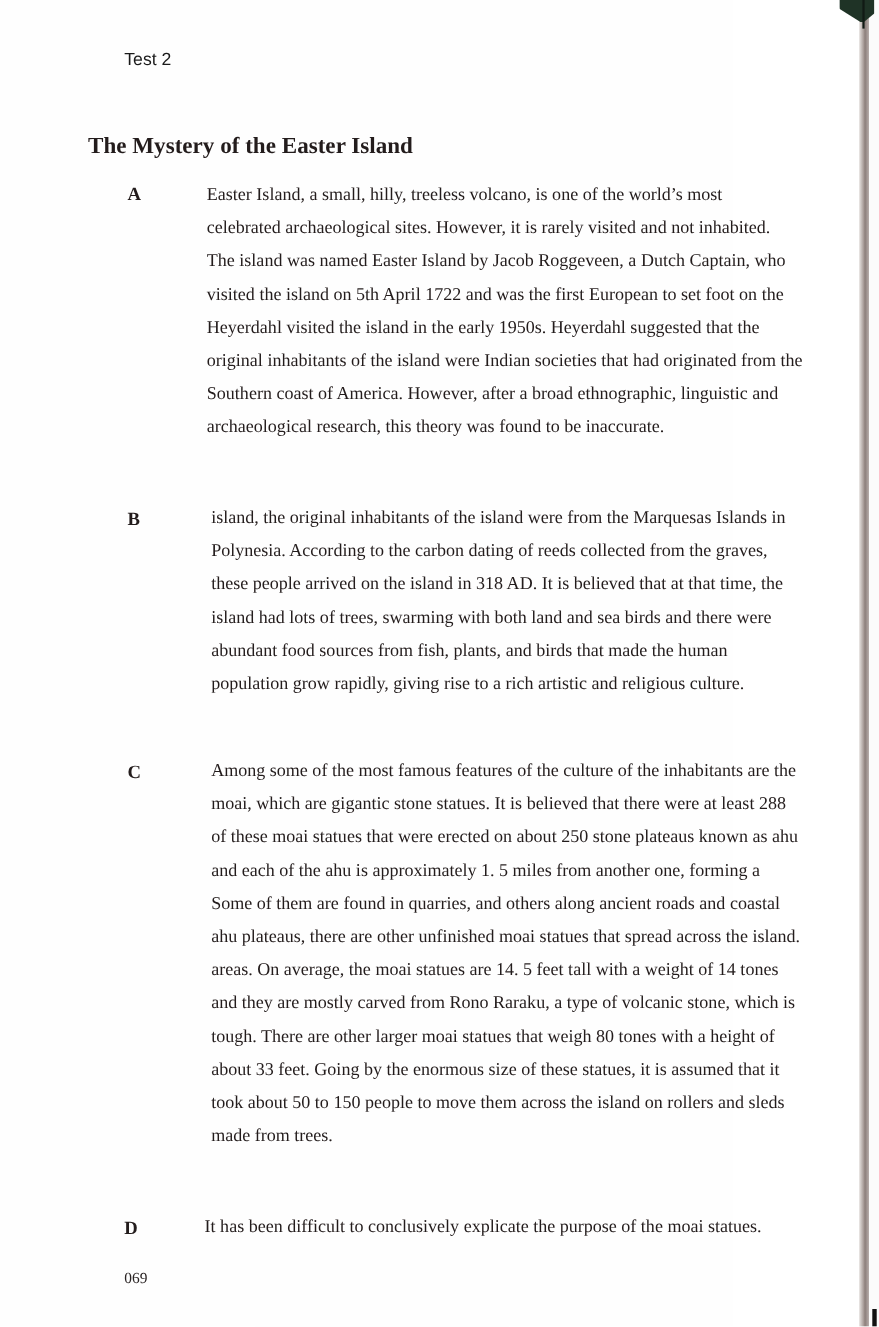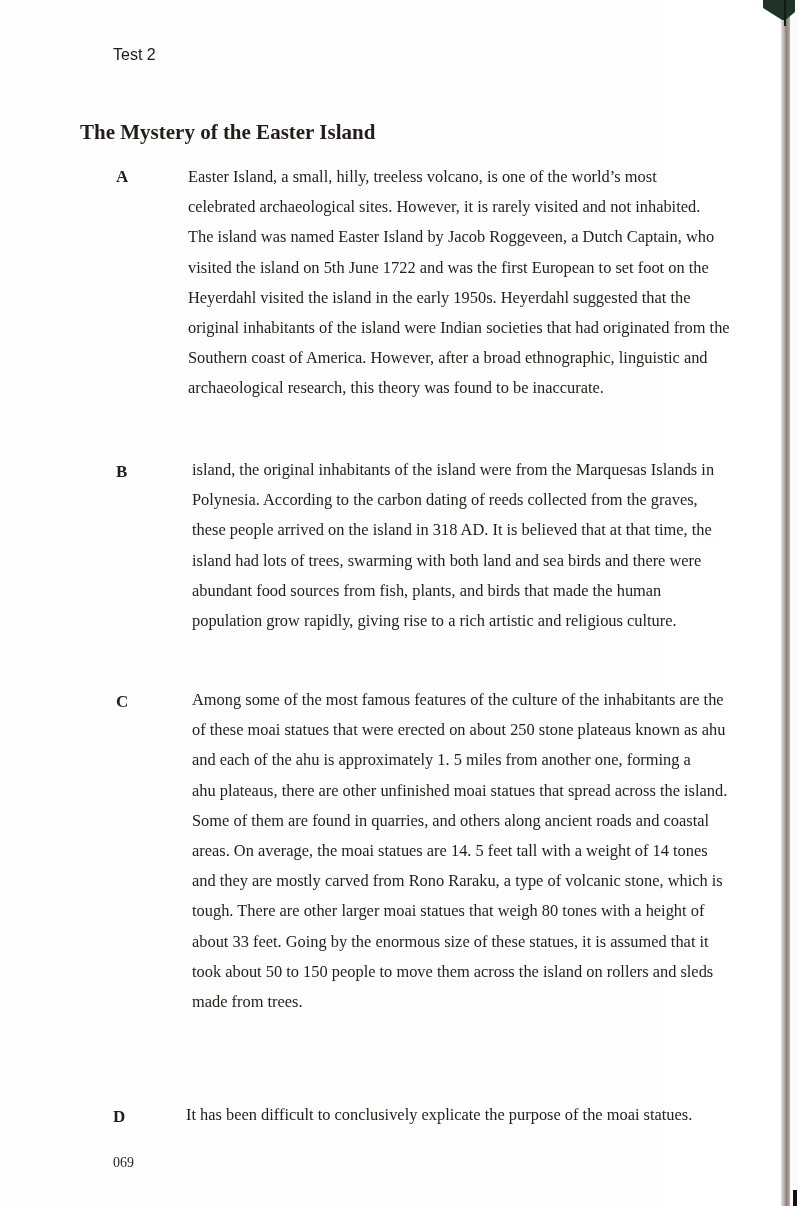--- a/index.html
+++ b/index.html
@@ -127,21 +127,21 @@
   <div class="header">Test 2</div>
 
   <div class="title">The Mystery of the Easter Island</div>
 
   <div class="section" style="top:160px;">
     <span class="letter" style="left:116px; top:7px;">A</span>
     <div class="para" style="left:148px; top:2px;">
       <span class="line">Easter Island, a small, hilly, treeless volcano, is one of the world’s most</span>
       <span class="line">celebrated archaeological sites. However, it is rarely visited and not inhabited.</span>
       <span class="line">The island was named Easter Island by Jacob Roggeveen, a Dutch Captain, who</span>
-      <span class="line">visited the island on 5th June 1722 and was the first European to set foot on the</span>
+      <span class="line">visited the island on 5th April 1722 and was the first European to set foot on the</span>
       <span class="line">Heyerdahl visited the island in the early 1950s. Heyerdahl suggested that the</span>
       <span class="line">original inhabitants of the island were Indian societies that had originated from the</span>
       <span class="line">Southern coast of America. However, after a broad ethnographic, linguistic and</span>
       <span class="line">archaeological research, this theory was found to be inaccurate.</span>
     </div>
   </div>
 
   <div class="section" style="top:455px;">
     <span class="letter" style="left:116px; top:7px;">B</span>
     <div class="para" style="left:152px; top:0px;">
@@ -151,24 +151,25 @@
       <span class="line">island had lots of trees, swarming with both land and sea birds and there were</span>
       <span class="line">abundant food sources from fish, plants, and birds that made the human</span>
       <span class="line">population grow rapidly, giving rise to a rich artistic and religious culture.</span>
     </div>
   </div>
 
   <div class="section" style="top:685px;">
     <span class="letter" style="left:116px; top:7px;">C</span>
     <div class="para" style="left:152px; top:0px;">
       <span class="line">Among some of the most famous features of the culture of the inhabitants are the</span>
+      <span class="line">moai, which are gigantic stone statues. It is believed that there were at least 288</span>
       <span class="line">of these moai statues that were erected on about 250 stone plateaus known as ahu</span>
       <span class="line">and each of the ahu is approximately 1. 5 miles from another one, forming a</span>
+      <span class="line">Some of them are found in quarries, and others along ancient roads and coastal</span>
       <span class="line">ahu plateaus, there are other unfinished moai statues that spread across the island.</span>
-      <span class="line">Some of them are found in quarries, and others along ancient roads and coastal</span>
       <span class="line">areas. On average, the moai statues are 14. 5 feet tall with a weight of 14 tones</span>
       <span class="line">and they are mostly carved from Rono Raraku, a type of volcanic stone, which is</span>
       <span class="line">tough. There are other larger moai statues that weigh 80 tones with a height of</span>
       <span class="line">about 33 feet. Going by the enormous size of these statues, it is assumed that it</span>
       <span class="line">took about 50 to 150 people to move them across the island on rollers and sleds</span>
       <span class="line">made from trees.</span>
     </div>
   </div>
 
   <div class="section" style="top:1100px;">

